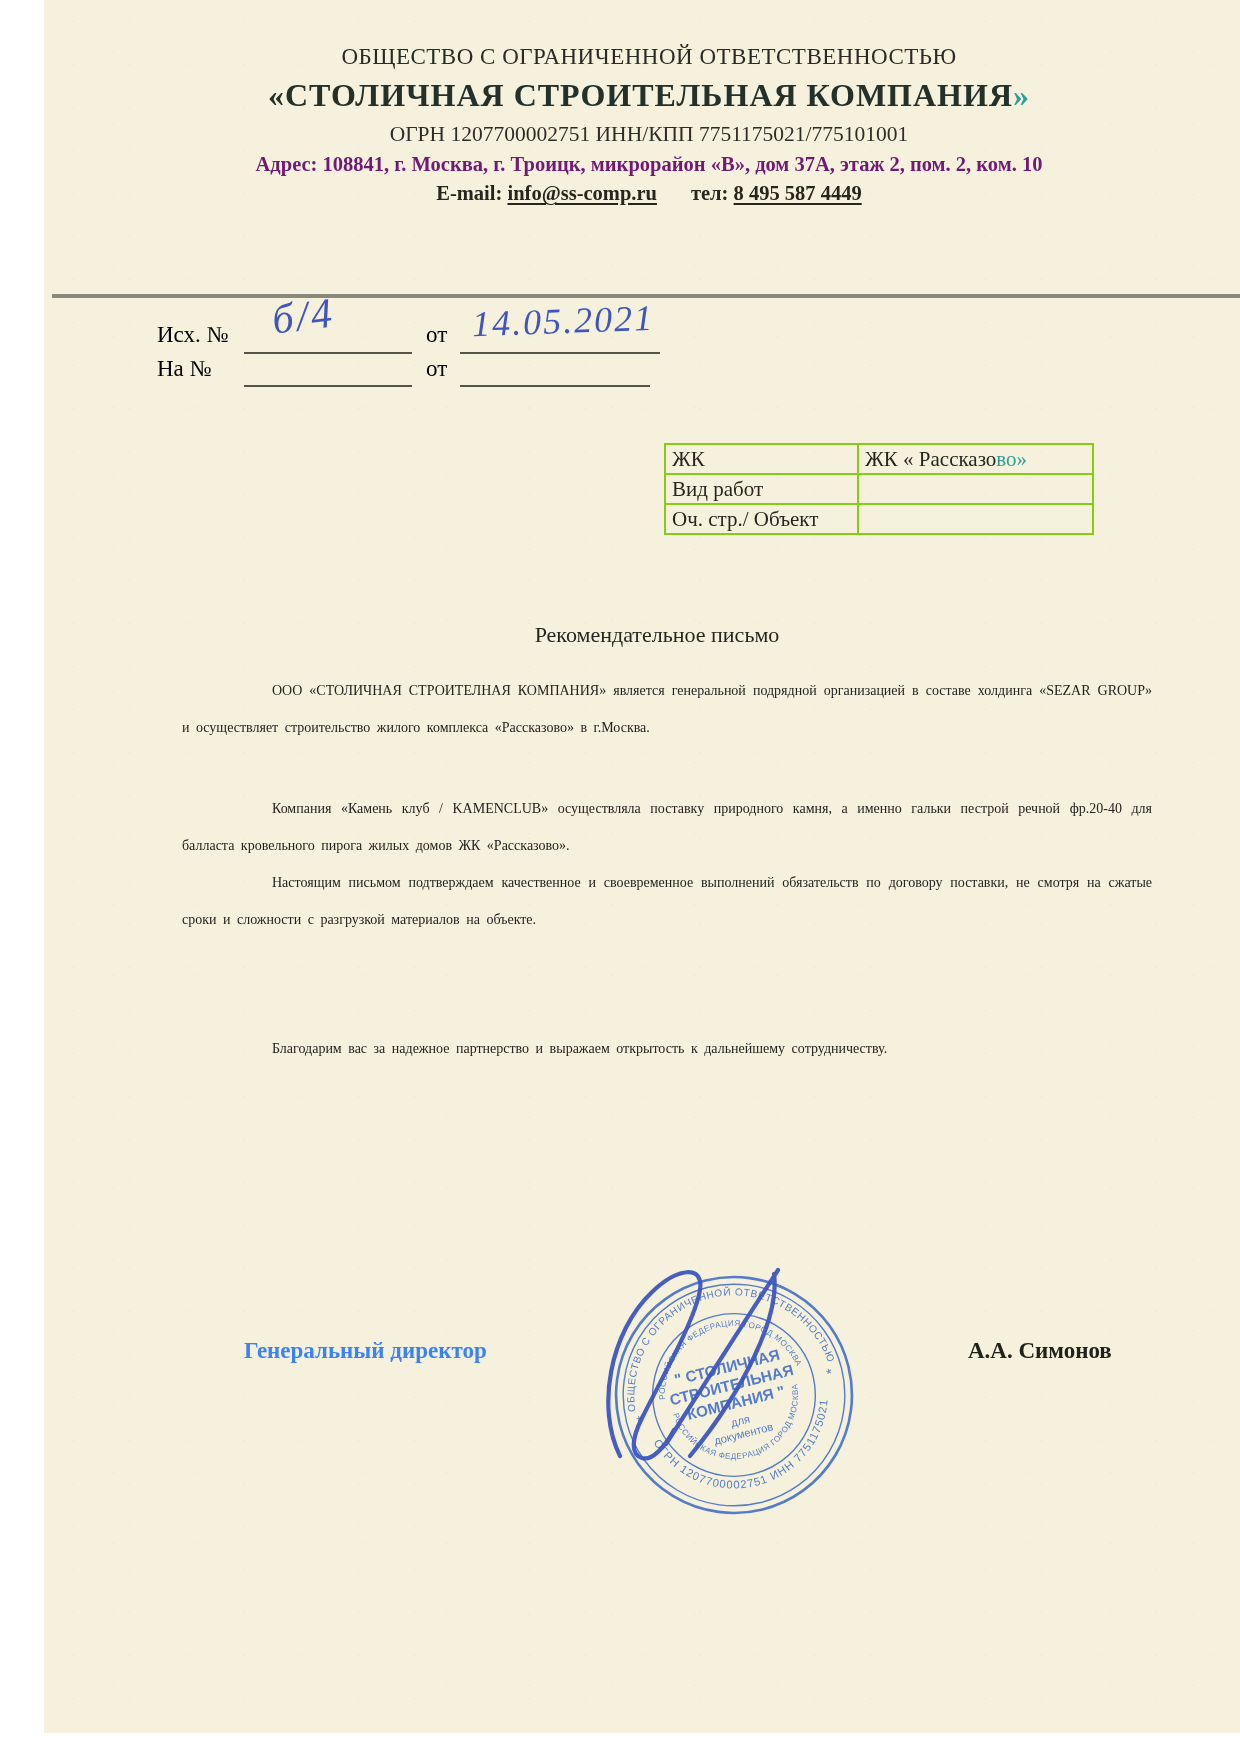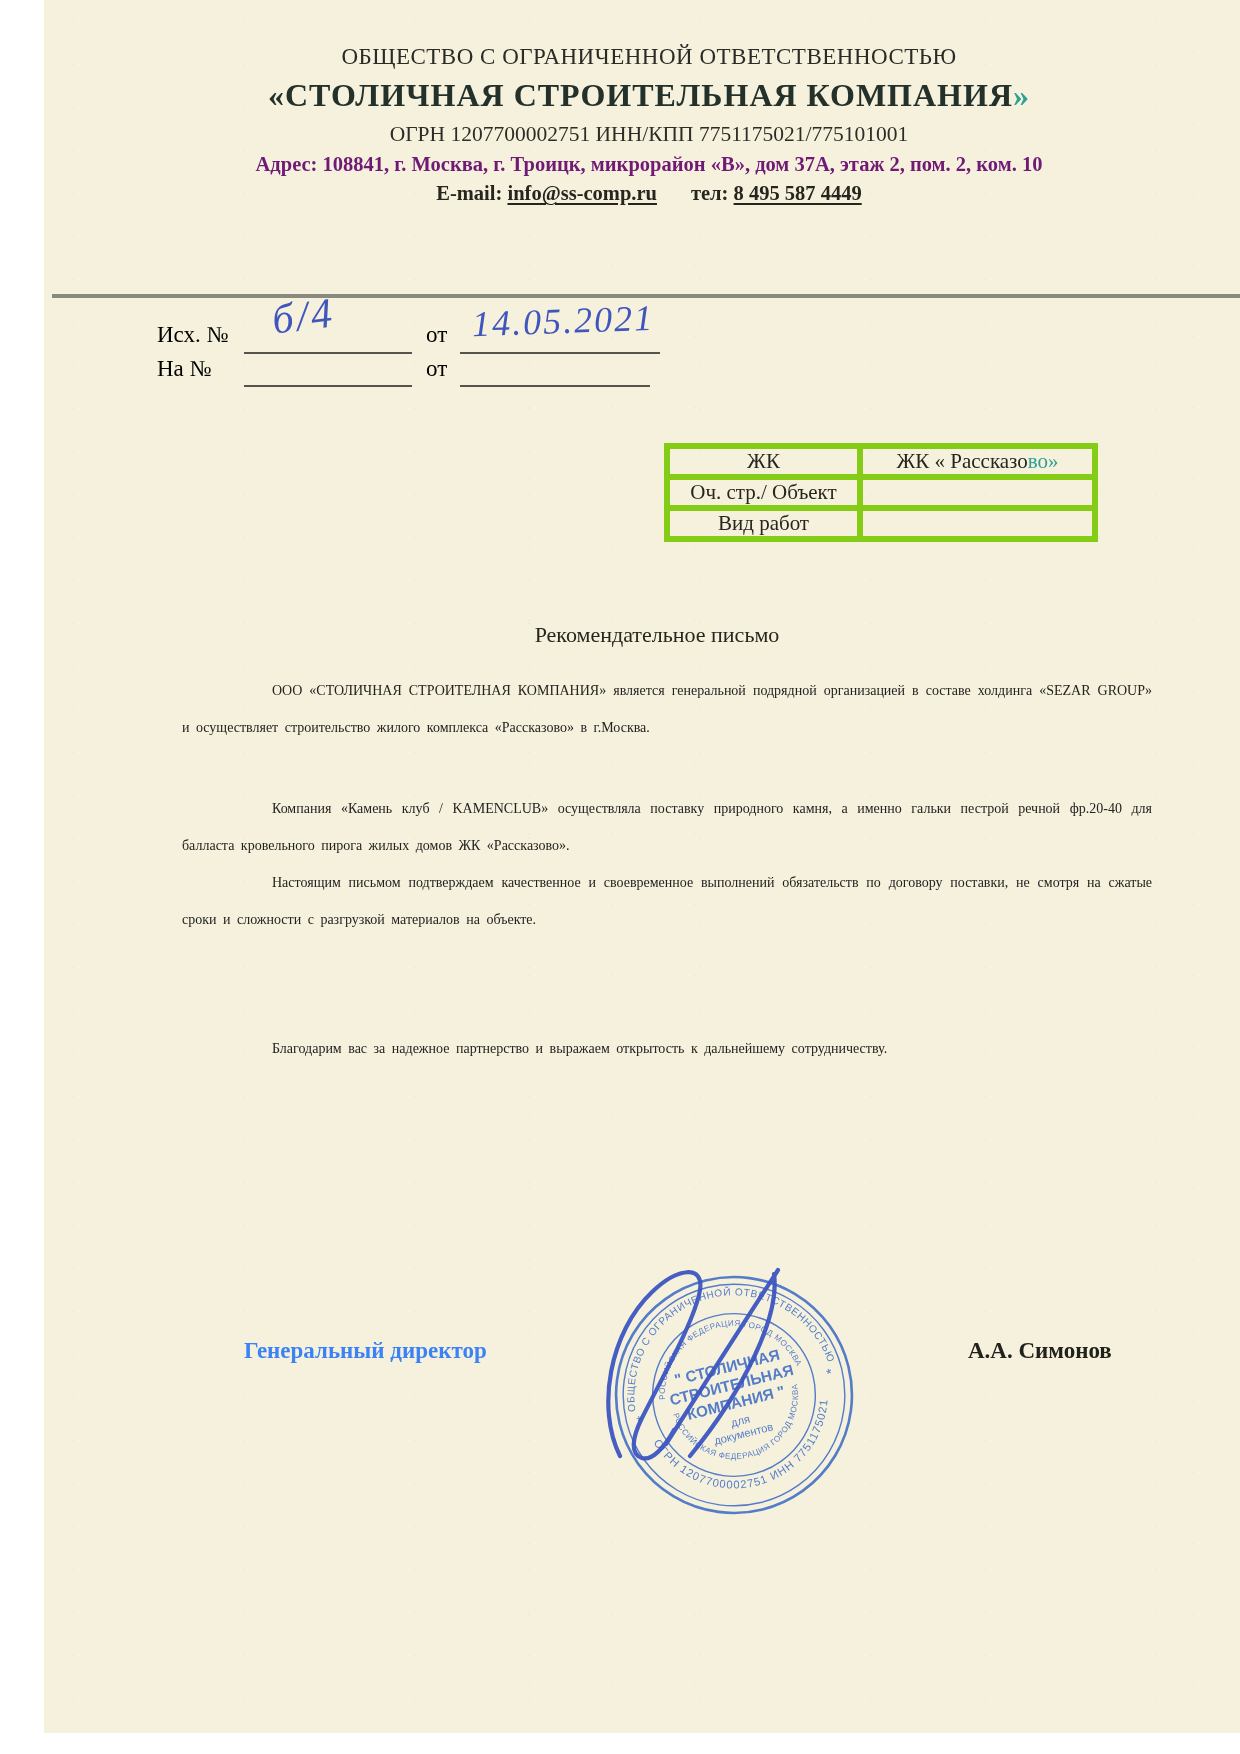--- a/index.html
+++ b/index.html
@@ -32,22 +32,22 @@
   
   .ref-label { position:absolute; font-size:23px; color:#000000; }
   .hand { position:absolute; font-style:italic; color:#4056bd;
           font-family:"Liberation Serif", serif; white-space:nowrap; }
   .hand-number { left:228px; top:292px; font-size:42px; transform:rotate(-7deg); letter-spacing:3px; }
   .hand-date { left:428px; top:300px; font-size:36px; transform:rotate(-2deg); letter-spacing:2px; }
   .ref-underline { position:absolute; height:2px; background:#55544a; }
   
   .info-table { position:absolute; left:620px; top:443px; border-collapse:collapse; }
   .info-table td {
-    border:6px solid #84cc16; height:30px; font-size:21px;
-    text-align:center; vertical-align:middle; padding:0 6px; color:#26261f;
+    border:2px solid #84cc16; height:30px; font-size:21px;
+    text-align:left; vertical-align:middle; padding:0 6px; color:#26261f;
   }
   .info-table td.c1 { width:193px; }
   .info-table td.c2 { width:235px; }
   .cell-accent { color:#2fa094; }
   
   .letter-title { position:absolute; left:8px; top:622px; width:1210px; text-align:center; font-size:22px; color:#262620; }
   .para {
     position:absolute; left:138px; width:970px; font-size:14px; line-height:37px;
     text-align:justify; text-indent:90px; word-spacing:3px; color:#232320;
   }
@@ -91,25 +91,25 @@
   <div class="ref-label" style="left:382px; top:356px;">от</div>
   <div class="ref-underline" style="left:416px; top:385px; width:190px;"></div>
 
   <table class="info-table">
     <tbody>
         <tr>
       <td class="c1">ЖК</td>
       <td class="c2"><span>ЖК « Рассказо</span><span class="cell-accent">во»</span></td>
     </tr>
     <tr>
-      <td class="c1">Оч. стр./ Объект</td>
+      <td class="c1">Вид работ</td>
       <td class="c2"></td>
     </tr>
     <tr>
-      <td class="c1">Вид работ</td>
+      <td class="c1">Оч. стр./ Объект</td>
       <td class="c2"></td>
     </tr>
   </tbody>
     </table>
 
   <div class="letter-title">Рекомендательное письмо</div>
   <p class="para p1">ООО «СТОЛИЧНАЯ СТРОИТЕЛНАЯ КОМПАНИЯ» является генеральной подрядной организацией в составе холдинга «SEZAR GROUP» и осуществляет строительство жилого комплекса «Рассказово» в г.Москва.</p>
   <p class="para p2">Компания «Камень клуб / KAMENCLUB» осуществляла поставку природного камня, а именно гальки пестрой речной фр.20-40 для балласта кровельного пирога жилых домов ЖК «Рассказово».</p>
   <p class="para p3">Настоящим письмом подтверждаем качественное и своевременное выполнений обязательств по договору поставки, не смотря на сжатые сроки и сложности с разгрузкой материалов на объекте.</p>
   <p class="para p4">Благодарим вас за надежное партнерство и выражаем открытость к дальнейшему сотрудничеству.</p>

